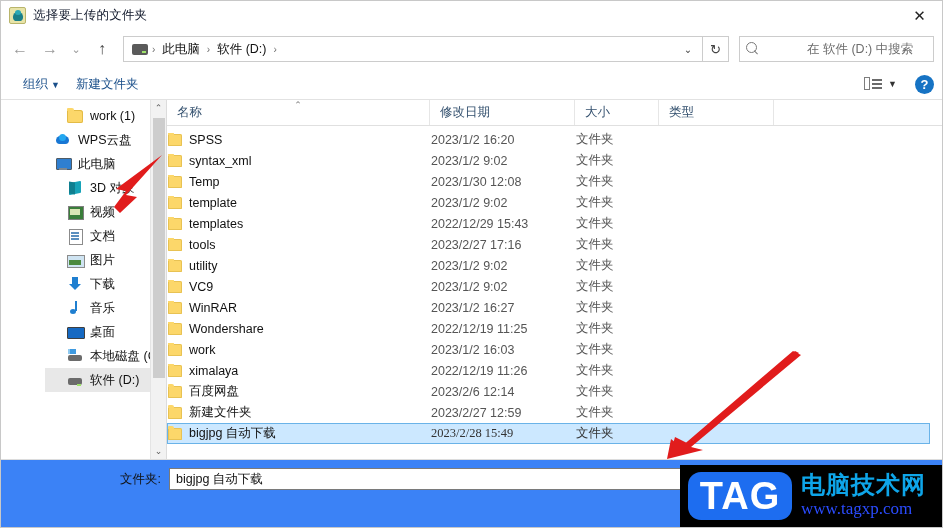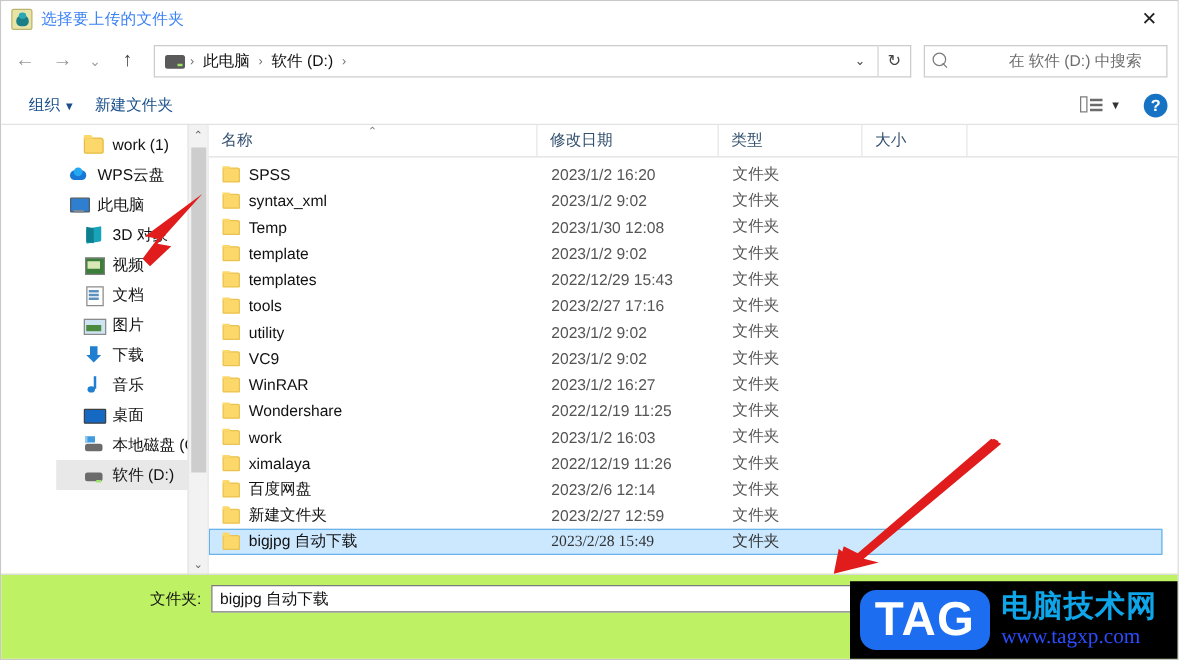--- a/index.html
+++ b/index.html
@@ -43,21 +43,21 @@
     border-radius: 50% 50% 40% 40%;
   }
   .title-icon::after {
     content: "";
     position: absolute; left: 5px; top: 2px;
     width: 6px; height: 5px;
     background: #2aa8b5;
     border-radius: 50%;
   }
   .title-text {
-    font-size: 12.5px; color: #3b82f6;
+    font-size: 12.5px; color: #0f172a;
     letter-spacing: .2px;
   }
   .titlebar-spacer { flex: 1; }
   .close-btn {
     width: 45px; height: 28px;
     display: flex; align-items: center; justify-content: center;
     font-size: 15px; color: #222;
     line-height: 1;
     cursor: pointer;
   }
@@ -311,21 +311,21 @@
     display:flex; align-items:center;
     font-size:12.5px; color:#111;
     cursor:pointer;
     border:1px solid transparent;
     margin: 0 12px 0 0;
   }
   .row.selected {
     background:#cce8ff;
     border:1px solid #6ab3e8;
   }
-  .cell { padding-left:10px; white-space:nowrap; overflow:hidden; }
+  .cell { white-space:nowrap; overflow:hidden; }
   .cell.c-name { width:263px; display:flex; align-items:center; }
   .cell.c-date { width:145px; color:#555; }
   .cell.c-type { width:115px; color:#555; }
   .cell.c-size { width:84px; color:#555; }
   .row.selected .cell.c-date,
   .row.selected .cell.c-type { color:#333;font-family:Liberation Serif, serif; }
   .fico {
     width:14px; height:12px; margin-right:7px; flex:0 0 auto;
     position:relative;
     background:#fcd76a;
@@ -333,21 +333,21 @@
     box-shadow: inset 0 0 0 1px #e8c253;
   }
   .fico::before {
     content:""; position:absolute; left:0; top:-2px;
     width:6px; height:3px; background:#fcd76a; border-radius:1px 2px 0 0;
   }
 
   
   .footer {
     height: 68px; min-height:68px;
-    background:#bef264;
+    background:#3b82f6;
     border-top:1px solid #dcdcdc;
     position:relative;
   }
   .foldrow {
     display:flex; align-items:center;
     padding: 8px 0 0 0;
   }
   .fold-label {
     width: 168px; text-align:right;
     font-size:12.5px; color:#111;
@@ -516,25 +516,25 @@
 
     <div class="filepane">
       <div class="colhead">
         <div class="col c-name">
           <span class="sortcaret">⌃</span>
           <span>名称</span>
         </div>
         <div class="col c-date">
           <span>修改日期</span>
         </div>
+        <div class="col c-size">
+          <span>大小</span>
+        </div>
         <div class="col c-type">
           <span>类型</span>
-        </div>
-        <div class="col c-size">
-          <span>大小</span>
         </div>
       </div>
       <div class="rows">
 
       <div class="row">
             <div class="cell c-name">
               <span class="fico"></span>
               <span>SPSS</span>
             </div>
             <div class="cell c-date">2023/1/2 16:20</div>

